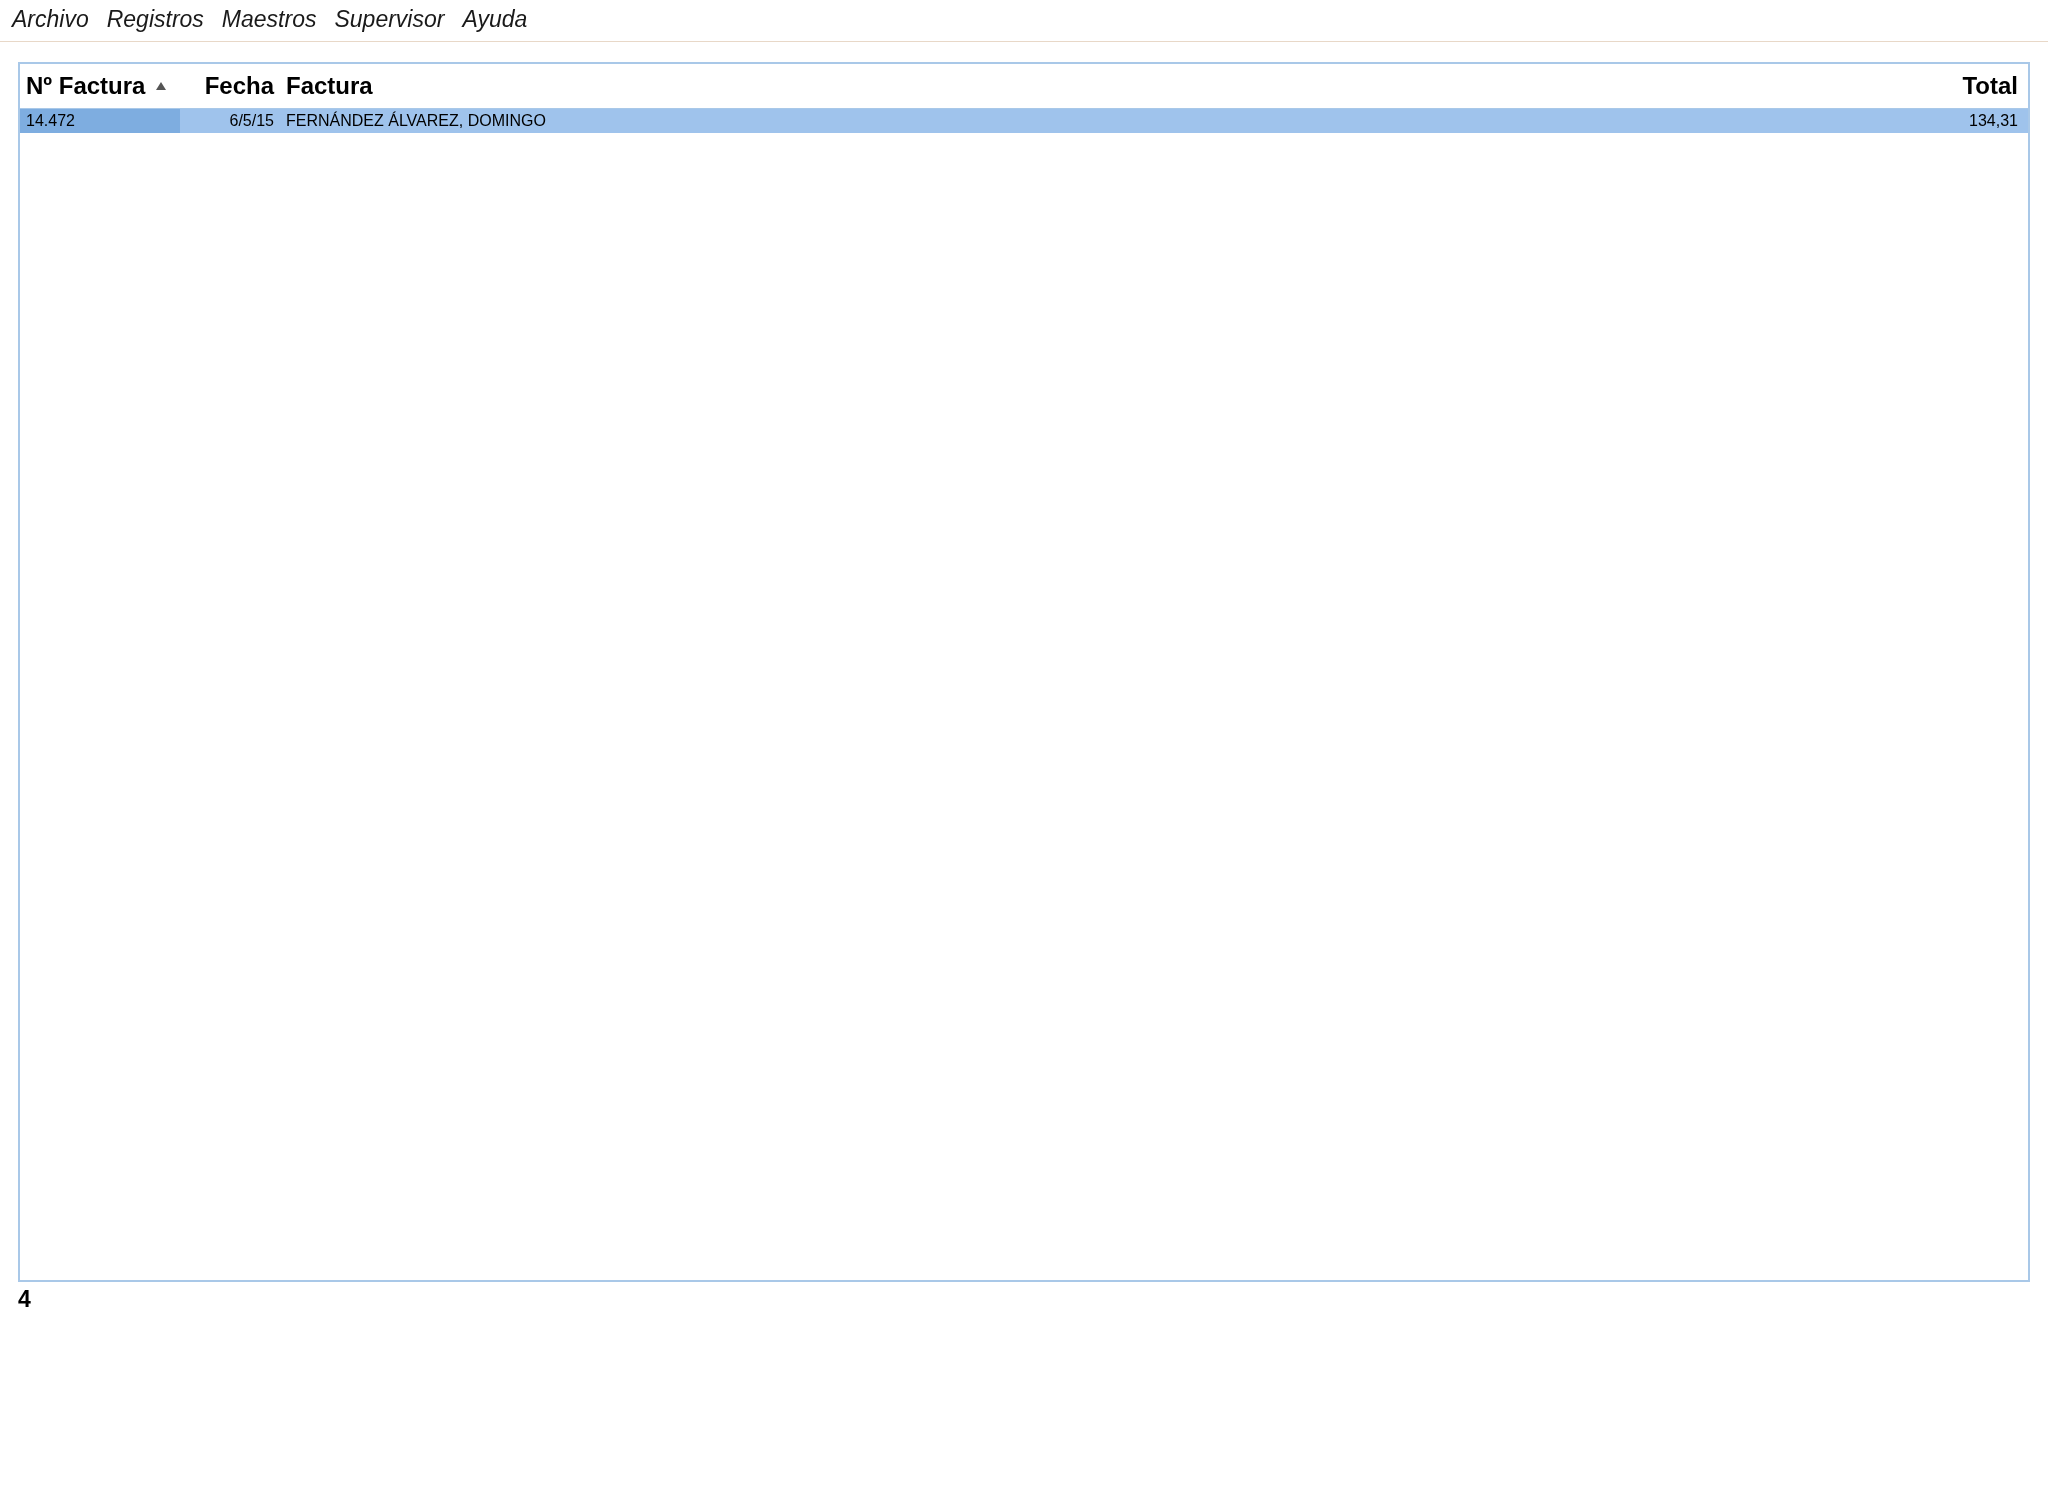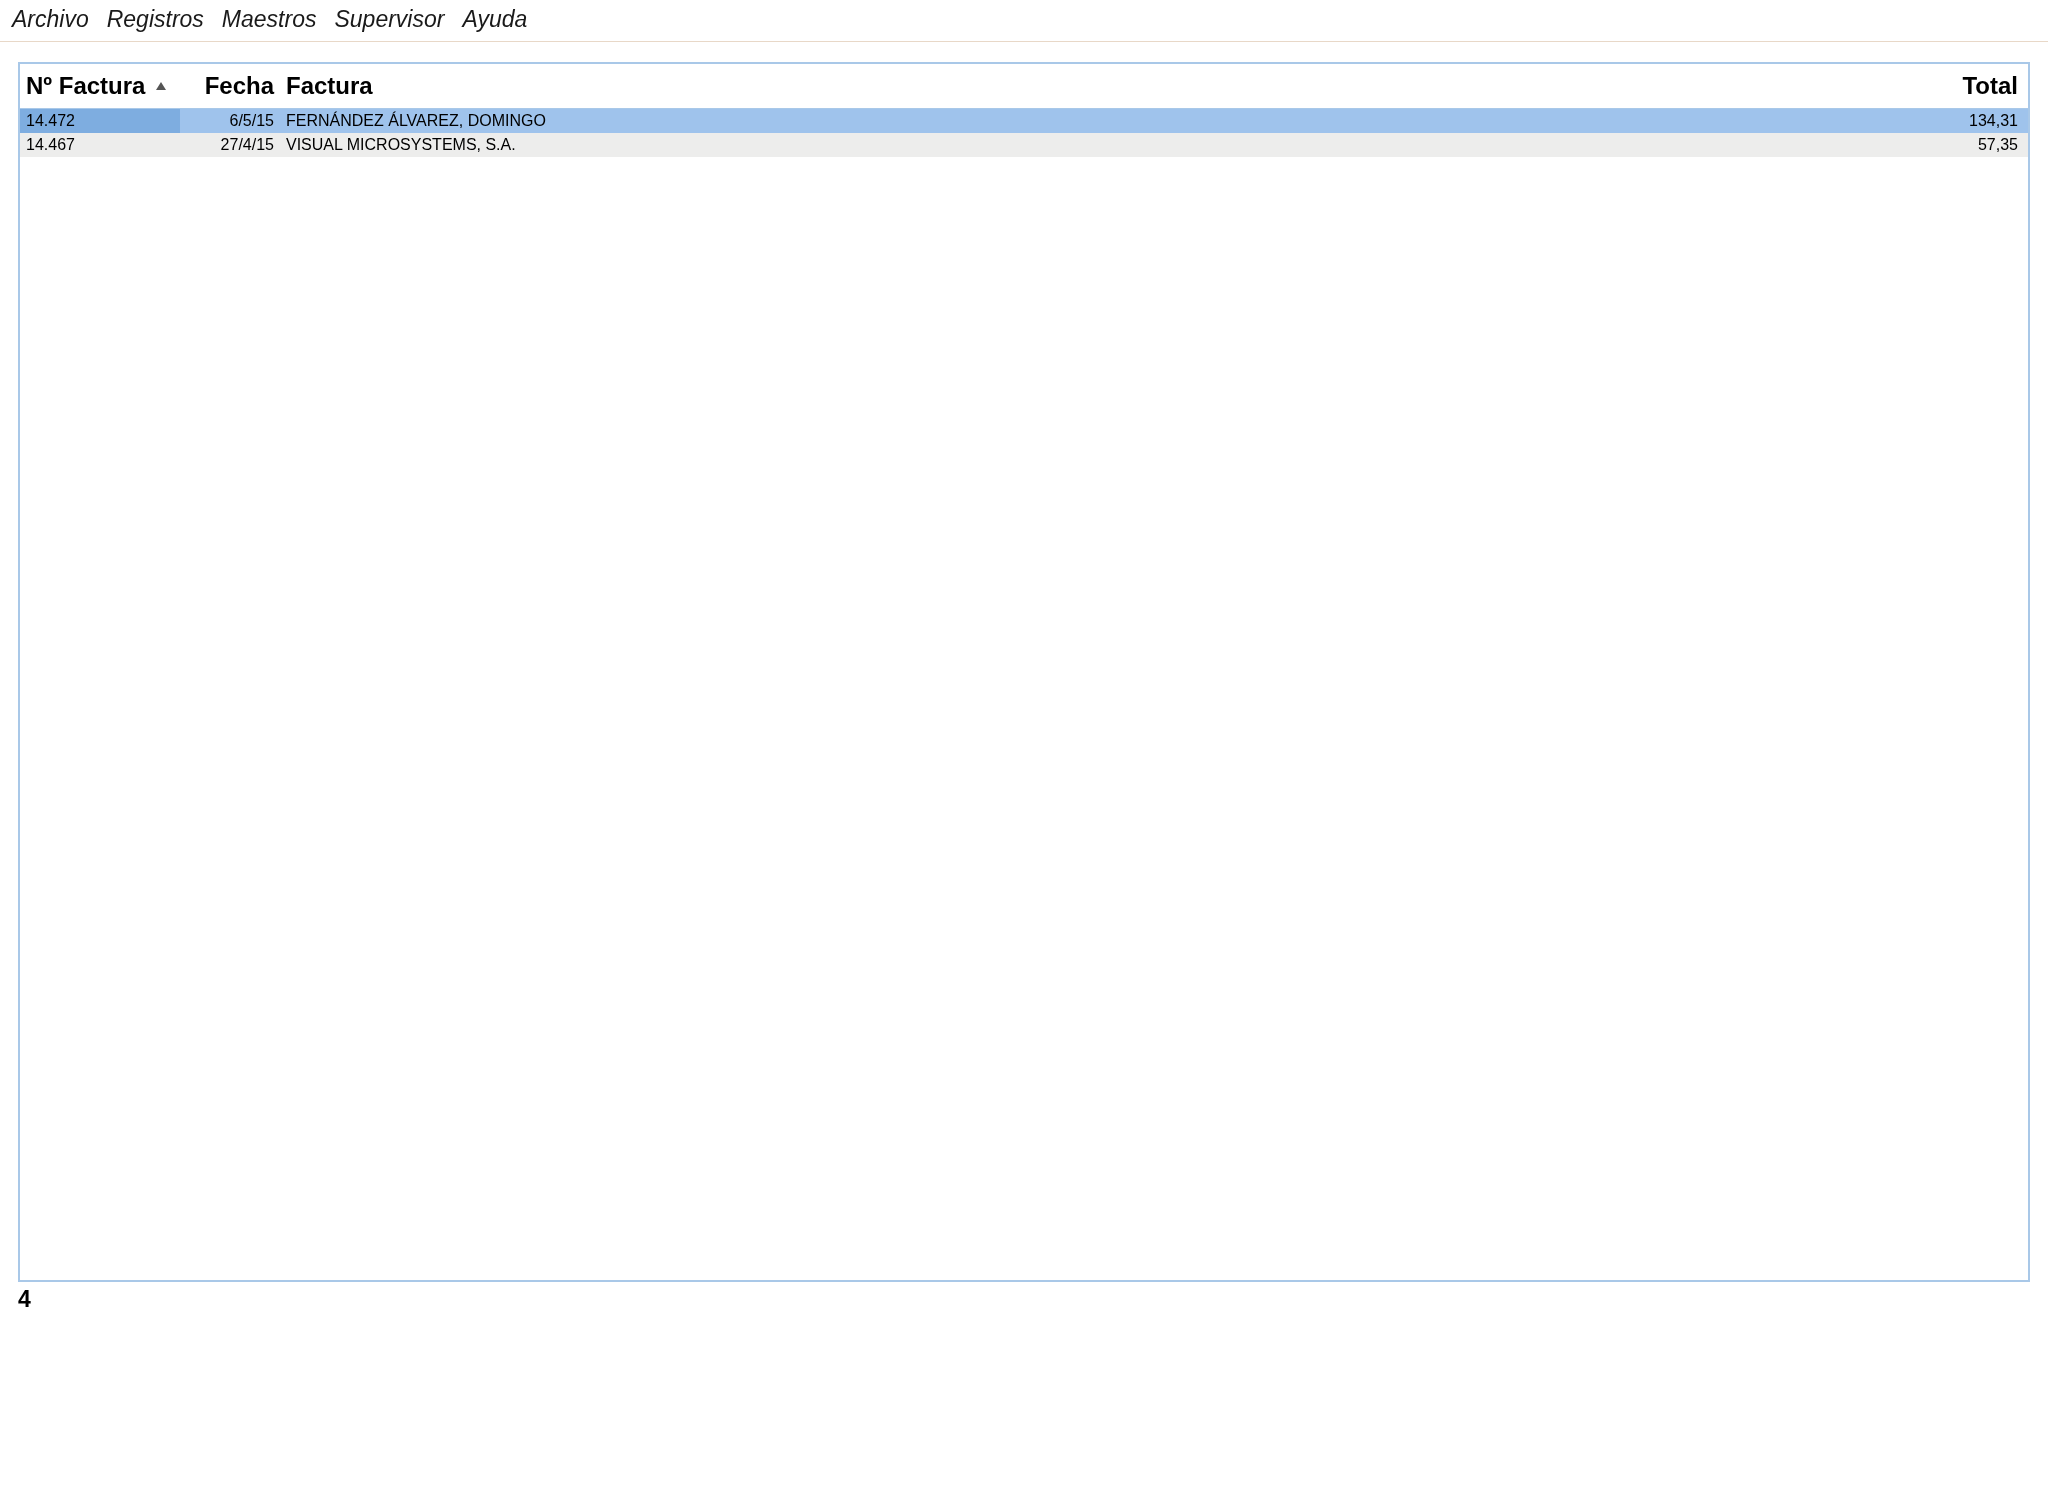--- a/index.html
+++ b/index.html
@@ -133,25 +133,19 @@
         </th>
       </tr>
     </thead>
     <tbody id="rows">
         <tr class="selected">
           <td>14.472</td>
           <td class="col-fecha">6/5/15</td>
           <td>FERNÁNDEZ ÁLVAREZ, DOMINGO</td>
           <td class="col-total">134,31</td>
         </tr>
-        <tr>
-          <td>14.467</td>
-          <td class="col-fecha">27/4/15</td>
-          <td>VISUAL MICROSYSTEMS, S.A.</td>
-          <td class="col-total">57,35</td>
-        </tr>
       </tbody>
   </table>
 </div>
 
 <div class="status-bar">
   <span>4</span>
 </div>
 
 </body></html>

